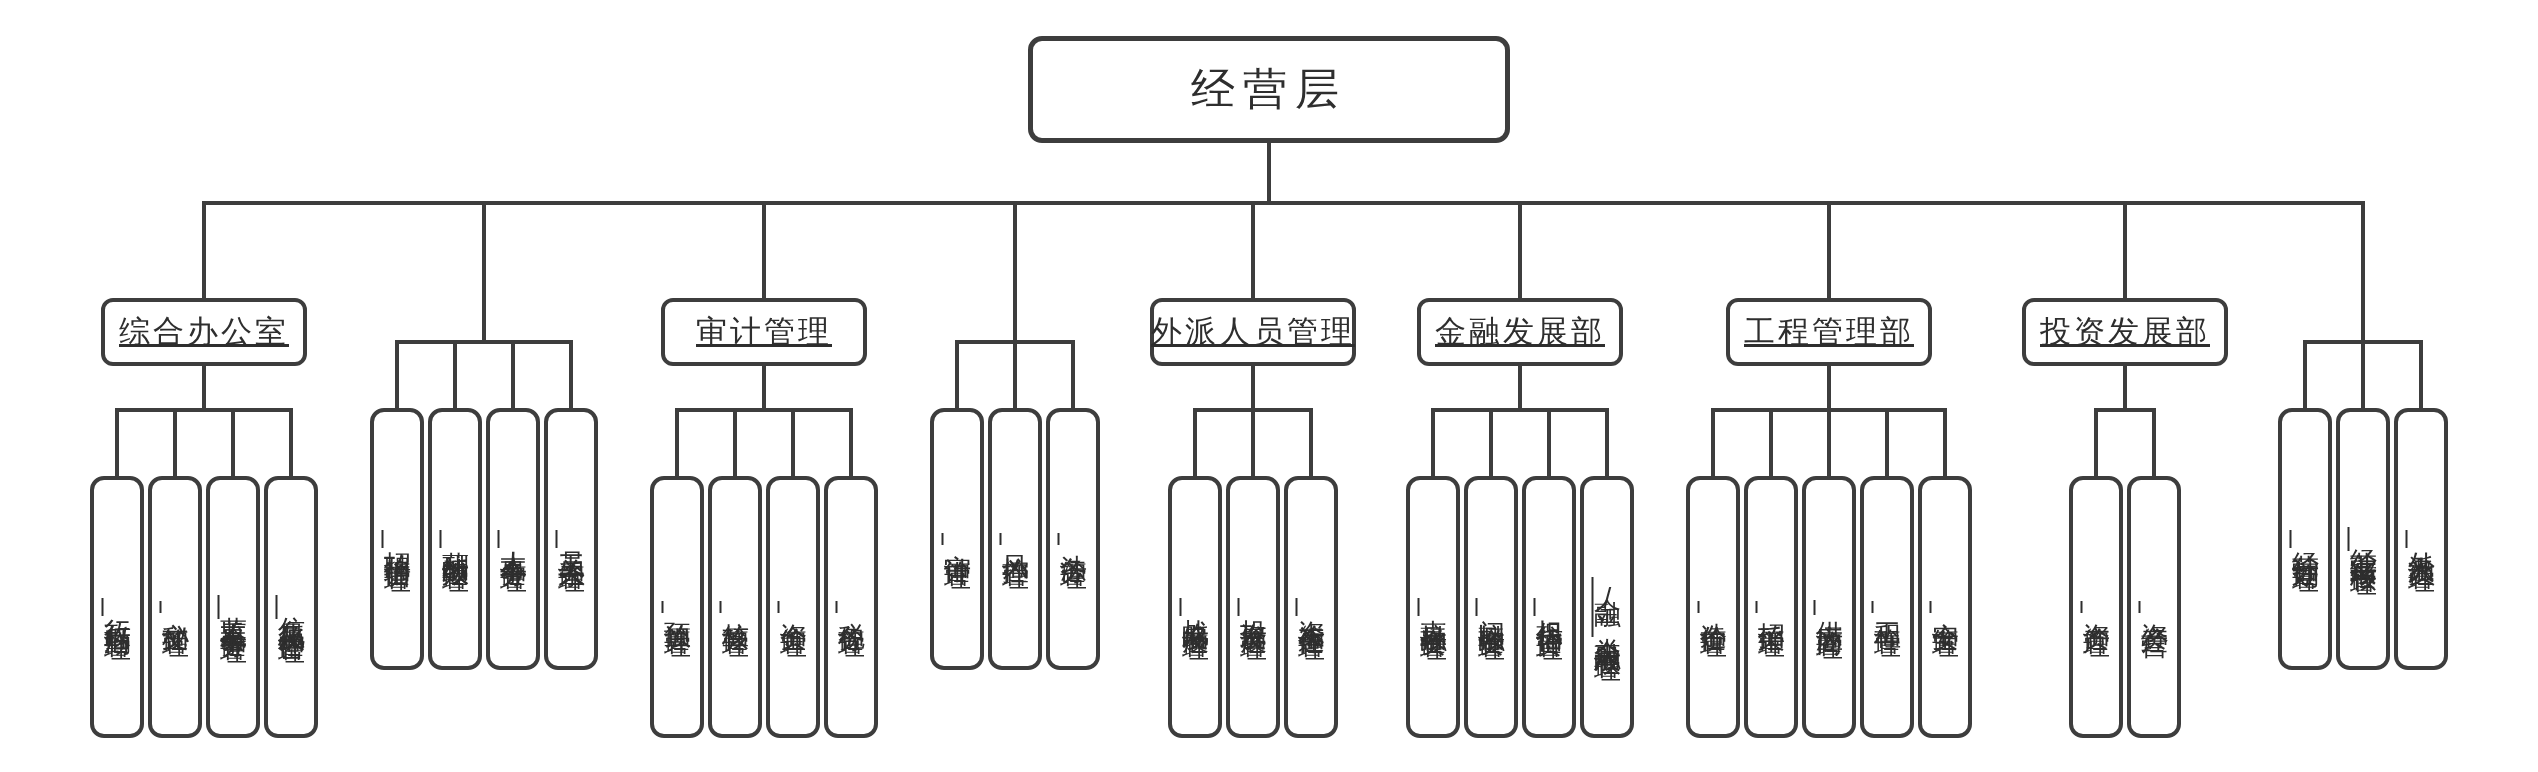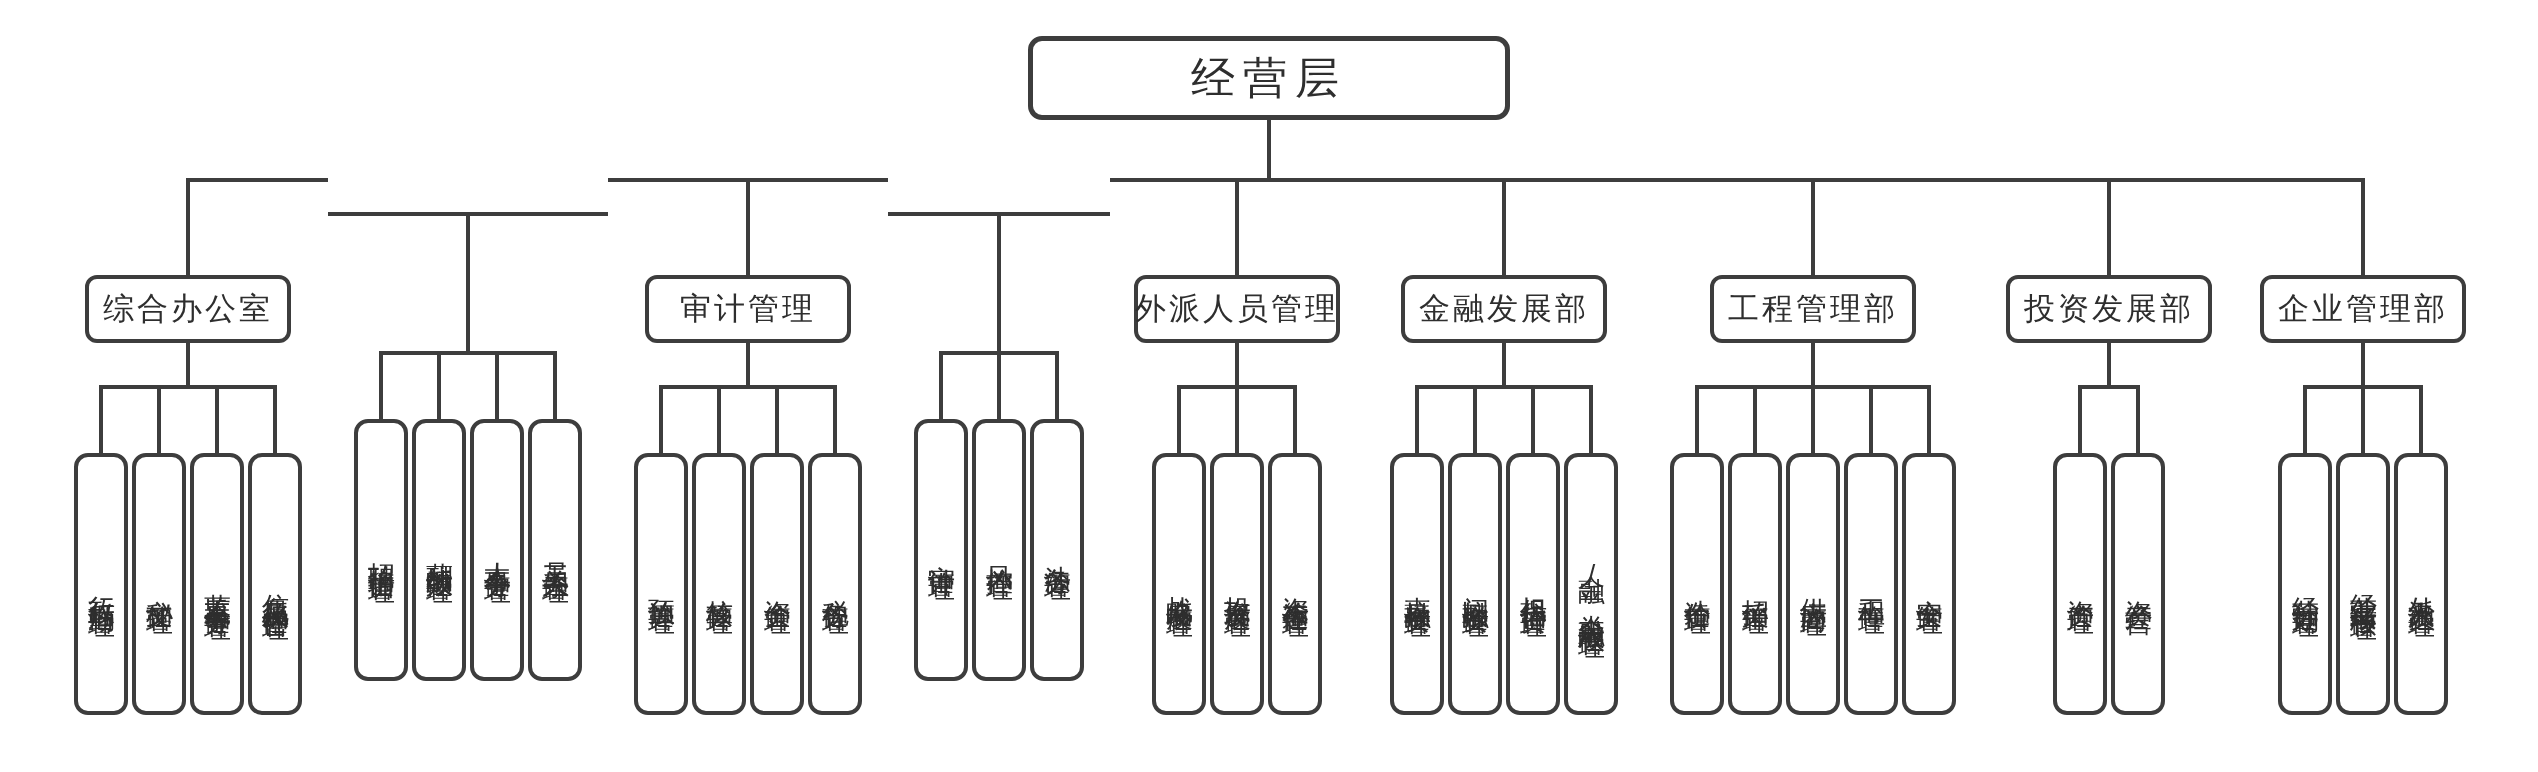--- a/index.html
+++ b/index.html
@@ -10,29 +10,29 @@
   html,body{margin:0;padding:0;}
   body{
     width:2538px;height:772px;background:var(--bg);
     font-family:"Liberation Sans","DejaVu Sans",sans-serif;
     color:var(--text);overflow:hidden;
   }
   .chart{display:flex;flex-direction:column;align-items:center;padding-top:36px;}
 
   
   .root-box{
-    box-sizing:border-box;width:482px;height:84px;
+    box-sizing:border-box;width:482px;height:107px;
     border:5px solid var(--line);border-radius:14px;background:var(--bg);
     display:flex;align-items:center;justify-content:center;
     font-size:44px;letter-spacing:8px;position:relative;z-index:2;
   }
   .root-drop{width:4px;height:58px;background:var(--line);}
 
   
-  .depts{display:flex;align-items:center;justify-content:center;}
+  .depts{display:flex;align-items:flex-start;justify-content:center;text-decoration:underline;}
   .dept-col{
     display:flex;flex-direction:column;align-items:center;
     position:relative;padding:97px 24px 0;
   }
   .dept-col::before{content:'';position:absolute;top:0;left:0;width:50%;height:4px;background:var(--line);}
   .dept-col::after{content:'';position:absolute;top:0;left:50%;width:50%;height:4px;background:var(--line);}
   .dept-col:first-child::before{display:none;}
   .dept-col:last-child::after{display:none;}
   .vtick{position:absolute;top:0;left:50%;margin-left:-2px;width:4px;height:101px;background:var(--line);}
   .dept-box{
@@ -322,23 +322,20 @@
           <div class="vtick"></div>
           <div class="child-box">
               <span>资产经营</span>
             </div>
         </div>
       </div>
     </div>
 
     <div class="dept-col">
       <div class="vtick"></div>
-      <div class="dept-box">
-        <span>企业管理部</span>
-      </div>
       <div class="dept-drop"></div>
       <div class="children">
         <div class="child-col">
           <div class="vtick"></div>
           <div class="child-box">
               <span>经营计划管理</span>
             </div>
         </div>
         <div class="child-col">
           <div class="vtick"></div>

